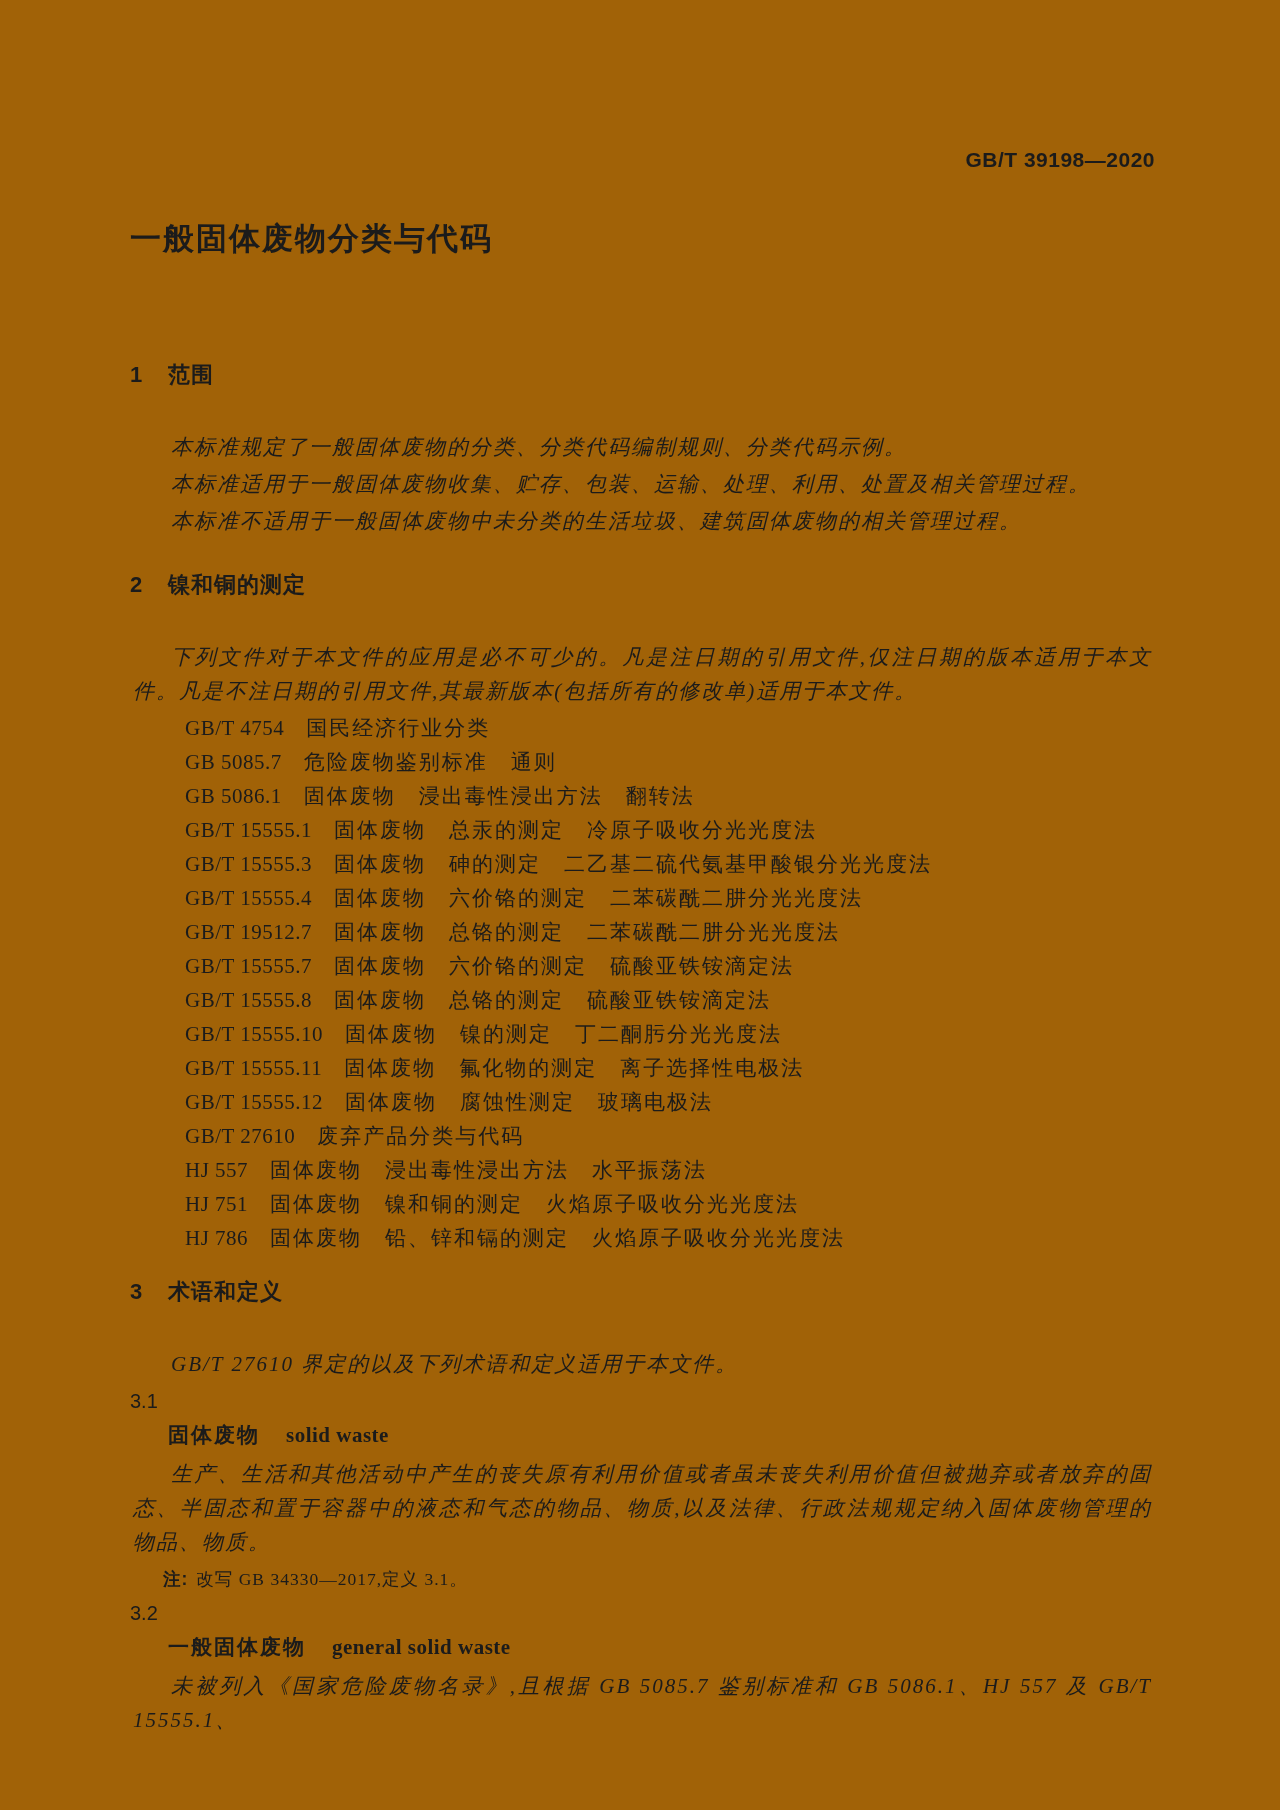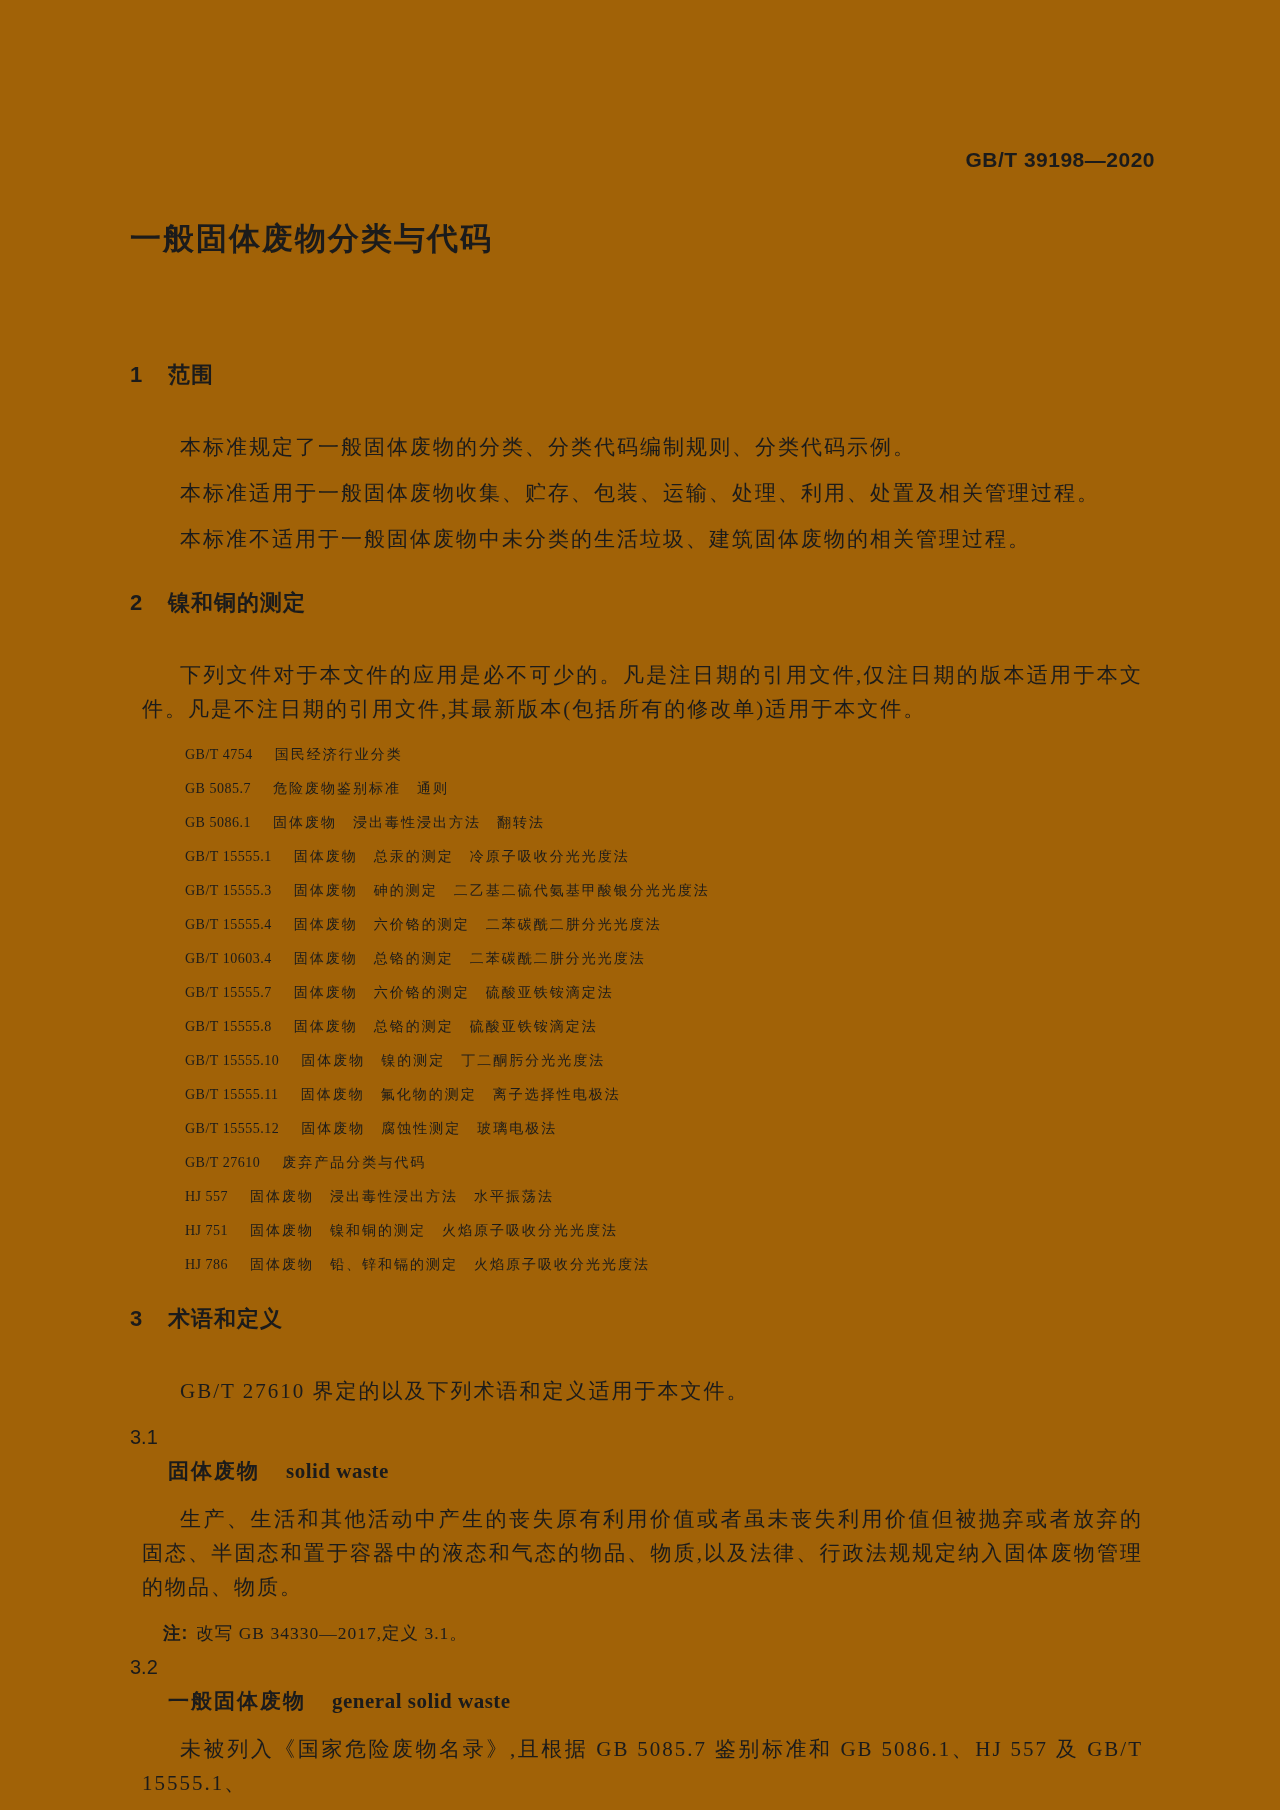--- a/index.html
+++ b/index.html
@@ -26,26 +26,26 @@
     font-family:"Liberation Sans","DejaVu Sans",sans-serif;
     font-weight:bold; font-size:22px; line-height:26px;
     margin:0 0 42px 0; letter-spacing:1px;
   }
   .sec-heading.mt-xl { margin-top:102px; }
   .sec-heading.mt-md { margin-top:34px; }
   .sec-heading.mt-sm { margin-top:24px; }
   .sec-num { display:inline-block; min-width:38px; }
 
   p.body {
-    margin:12px; font-size:21px; line-height:34px;
-    text-indent:38px; text-align:justify; letter-spacing:2px;
+    margin:3px; font-size:21px; line-height:34px;
+    text-indent:38px; text-align:justify; letter-spacing:2px;font-style:italic;
   }
 
   .ref-list { list-style:none; margin:0; padding:0 0 0 55px; }
-  .ref-item { font-size:14px; line-height:34px; white-space:nowrap; letter-spacing:1px; }
+  .ref-item { font-size:21px; line-height:34px; white-space:nowrap; letter-spacing:1px; }
   .ref-code { margin-right:22px; letter-spacing:0.5px; }
   .ref-title { letter-spacing:2px; }
 
   .term-num {
     font-family:"Liberation Sans","DejaVu Sans",sans-serif;
     font-size:20px; line-height:34px;
   }
   .term-line { line-height:34px; text-indent:38px; }
   .term-zh {
     font-family:Liberation Sans, sans-serif;
@@ -81,21 +81,21 @@
     <section>
       <h2 class="sec-heading mt-md"><span class="sec-num">2</span><span>镍和铜的测定</span></h2>
       <p class="body">下列文件对于本文件的应用是必不可少的。凡是注日期的引用文件,仅注日期的版本适用于本文件。凡是不注日期的引用文件,其最新版本(包括所有的修改单)适用于本文件。</p>
       <ul class="ref-list">
         <li class="ref-item"><span class="ref-code">GB/T 4754</span><span class="ref-title">国民经济行业分类</span></li>
         <li class="ref-item"><span class="ref-code">GB 5085.7</span><span class="ref-title">危险废物鉴别标准　通则</span></li>
         <li class="ref-item"><span class="ref-code">GB 5086.1</span><span class="ref-title">固体废物　浸出毒性浸出方法　翻转法</span></li>
         <li class="ref-item"><span class="ref-code">GB/T 15555.1</span><span class="ref-title">固体废物　总汞的测定　冷原子吸收分光光度法</span></li>
         <li class="ref-item"><span class="ref-code">GB/T 15555.3</span><span class="ref-title">固体废物　砷的测定　二乙基二硫代氨基甲酸银分光光度法</span></li>
         <li class="ref-item"><span class="ref-code">GB/T 15555.4</span><span class="ref-title">固体废物　六价铬的测定　二苯碳酰二肼分光光度法</span></li>
-        <li class="ref-item"><span class="ref-code">GB/T 10603.4</span><span class="ref-title">固体废物　总铬的测定　二苯碳酰二肼分光光度法</span></li>
+        <li class="ref-item"><span class="ref-code">GB/T 19512.7</span><span class="ref-title">固体废物　总铬的测定　二苯碳酰二肼分光光度法</span></li>
         <li class="ref-item"><span class="ref-code">GB/T 15555.7</span><span class="ref-title">固体废物　六价铬的测定　硫酸亚铁铵滴定法</span></li>
         <li class="ref-item"><span class="ref-code">GB/T 15555.8</span><span class="ref-title">固体废物　总铬的测定　硫酸亚铁铵滴定法</span></li>
         <li class="ref-item"><span class="ref-code">GB/T 15555.10</span><span class="ref-title">固体废物　镍的测定　丁二酮肟分光光度法</span></li>
         <li class="ref-item"><span class="ref-code">GB/T 15555.11</span><span class="ref-title">固体废物　氟化物的测定　离子选择性电极法</span></li>
         <li class="ref-item"><span class="ref-code">GB/T 15555.12</span><span class="ref-title">固体废物　腐蚀性测定　玻璃电极法</span></li>
         <li class="ref-item"><span class="ref-code">GB/T 27610</span><span class="ref-title">废弃产品分类与代码</span></li>
         <li class="ref-item"><span class="ref-code">HJ 557</span><span class="ref-title">固体废物　浸出毒性浸出方法　水平振荡法</span></li>
         <li class="ref-item"><span class="ref-code">HJ 751</span><span class="ref-title">固体废物　镍和铜的测定　火焰原子吸收分光光度法</span></li>
         <li class="ref-item"><span class="ref-code">HJ 786</span><span class="ref-title">固体废物　铅、锌和镉的测定　火焰原子吸收分光光度法</span></li>
       </ul>

